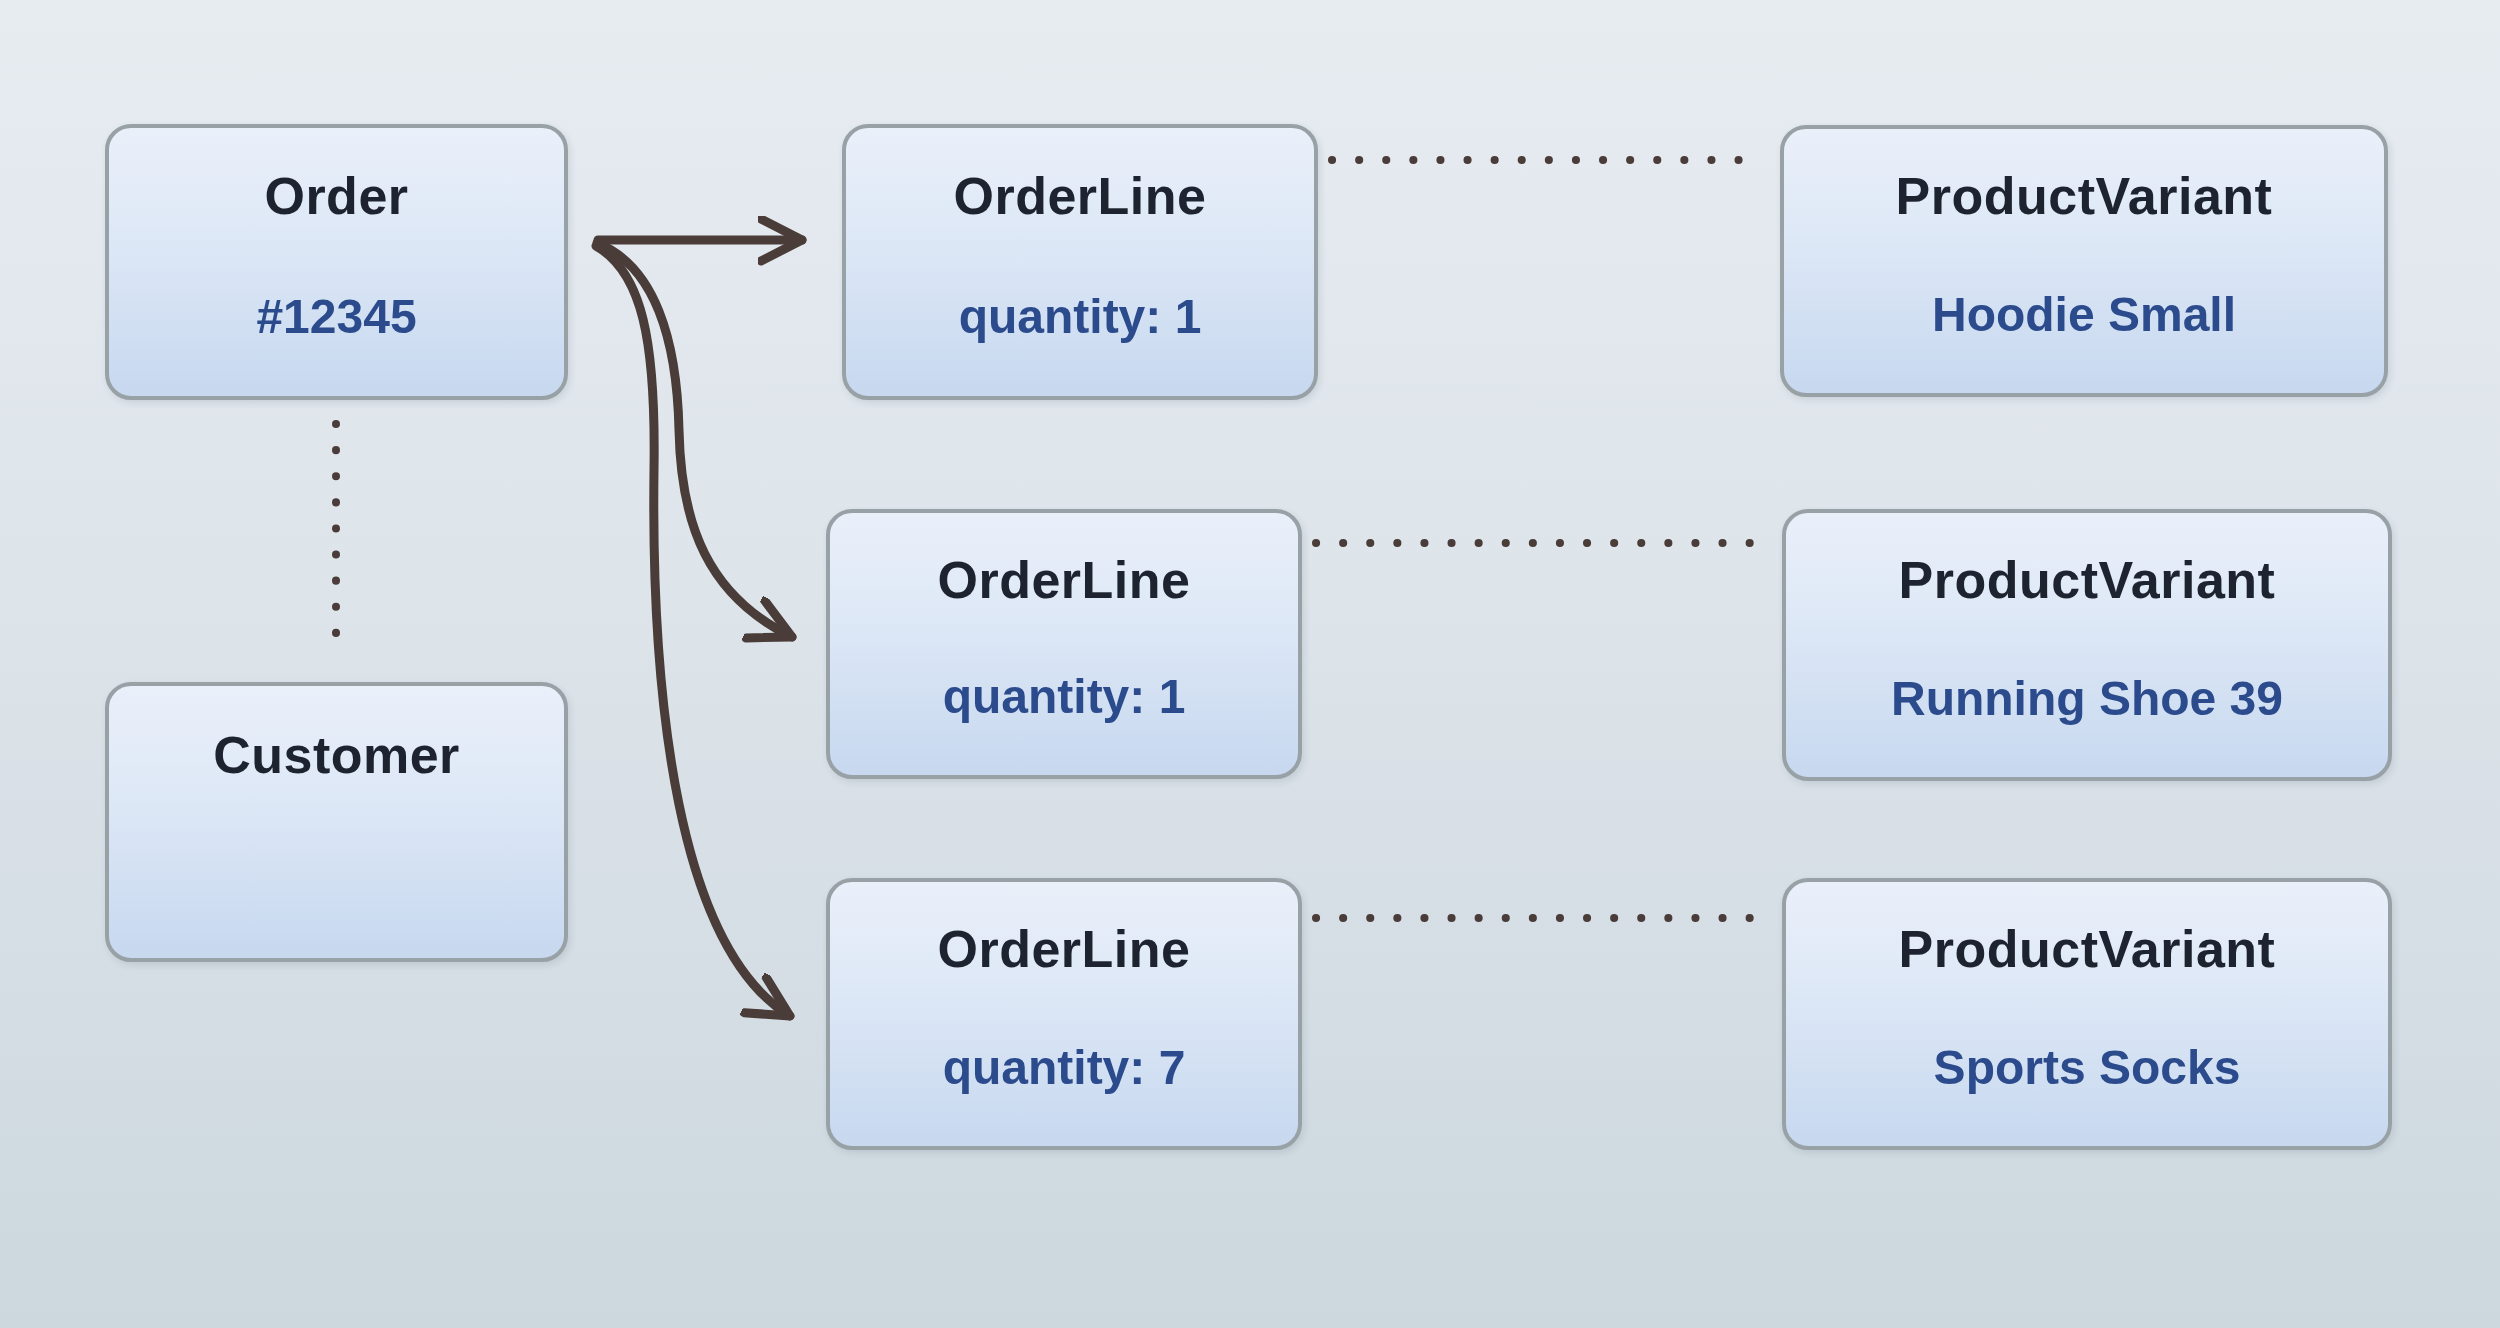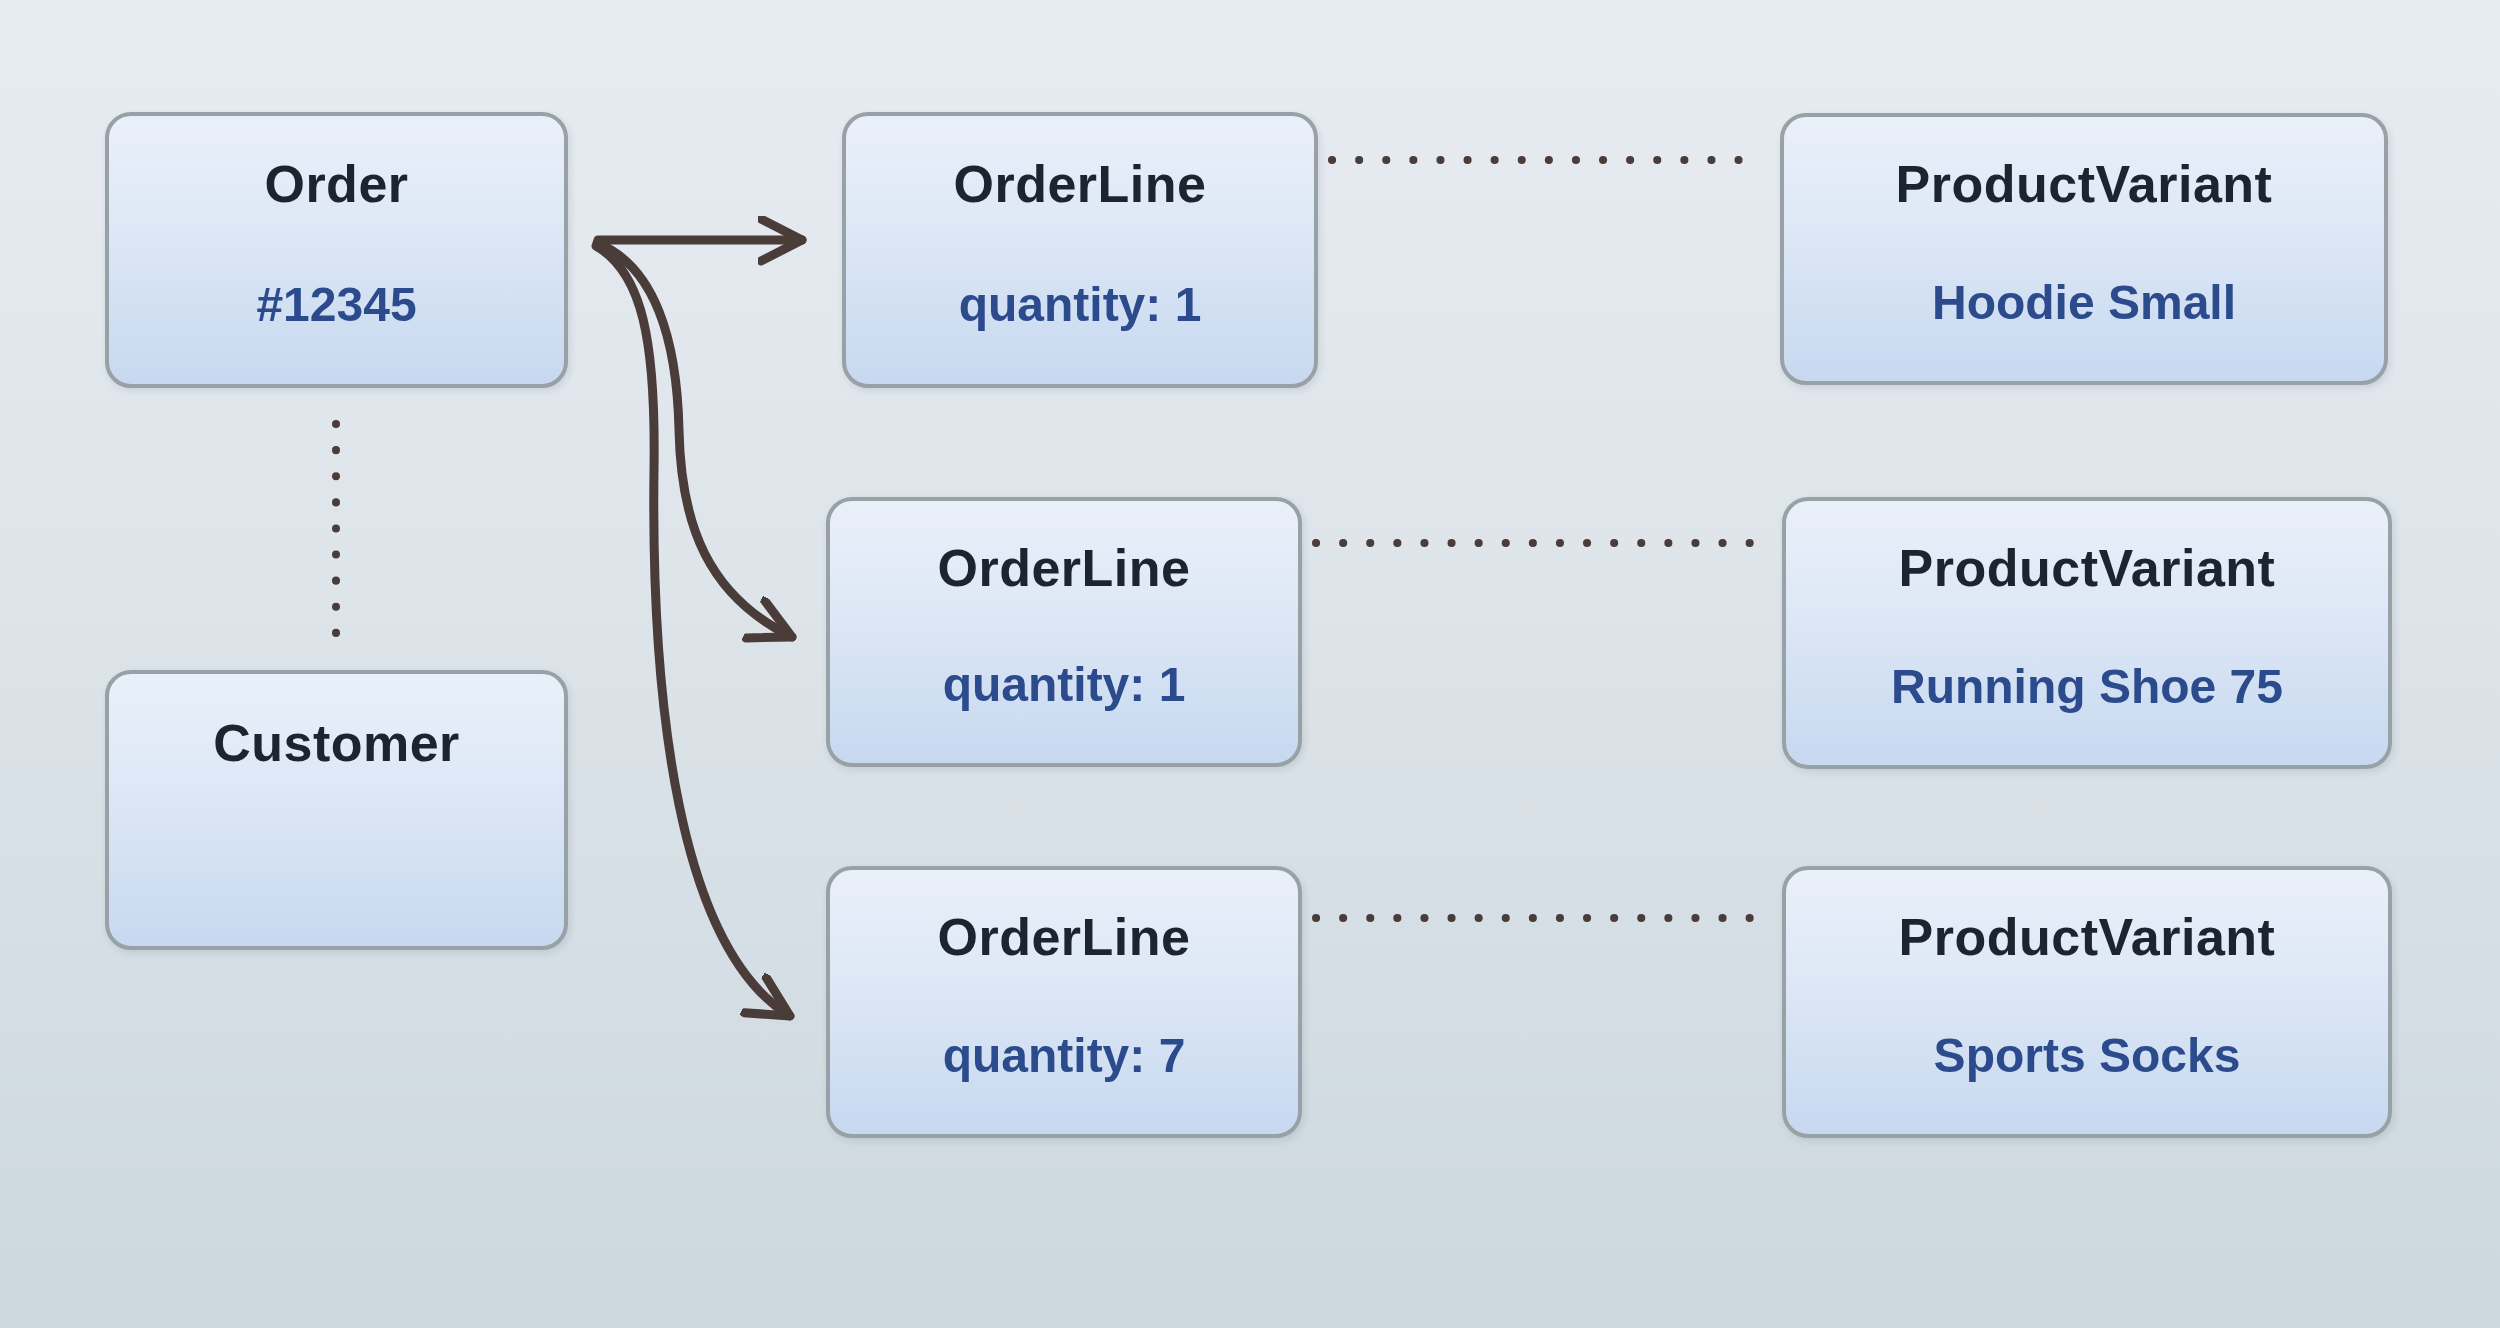--- a/index.html
+++ b/index.html
@@ -17,20 +17,21 @@
     border:4px solid var(--node-border,#97a1a6);
     border-radius:26px;
     background:linear-gradient(180deg,var(--box-top,#eaf0fa) 0%,#dce7f6 45%,var(--box-bottom,#c7d8ef) 100%);
     box-shadow:2px 3px 7px rgba(40,60,80,.12);
     display:grid;
     grid-template-rows:1fr 1fr;
     align-items:center;
     justify-items:center;
     text-align:center;
     padding:8px 12px 20px 12px;
+    margin-top:12px;
   }
   .node-title{
     font-weight:bold;
     font-size:52px;
     letter-spacing:.5px;
     color:var(--node-title,#1d242f);
   }
   .node-value{
     font-weight:bold;
     font-size:48px;
@@ -84,21 +85,21 @@
     <span class="node-value">quantity: 7</span>
   </div>
 
   <div class="node" style="left:1780px;top:113px;width:608px;height:272px;">
     <span class="node-title">ProductVariant</span>
     <span class="node-value">Hoodie Small</span>
   </div>
 
   <div class="node" style="left:1782px;top:497px;width:610px;height:272px;">
     <span class="node-title">ProductVariant</span>
-    <span class="node-value">Running Shoe 75</span>
+    <span class="node-value">Running Shoe 39</span>
   </div>
 
   <div class="node" style="left:1782px;top:866px;width:610px;height:272px;">
     <span class="node-title">ProductVariant</span>
     <span class="node-value">Sports Socks</span>
   </div>
 
 </div>
 
 </body></html>

